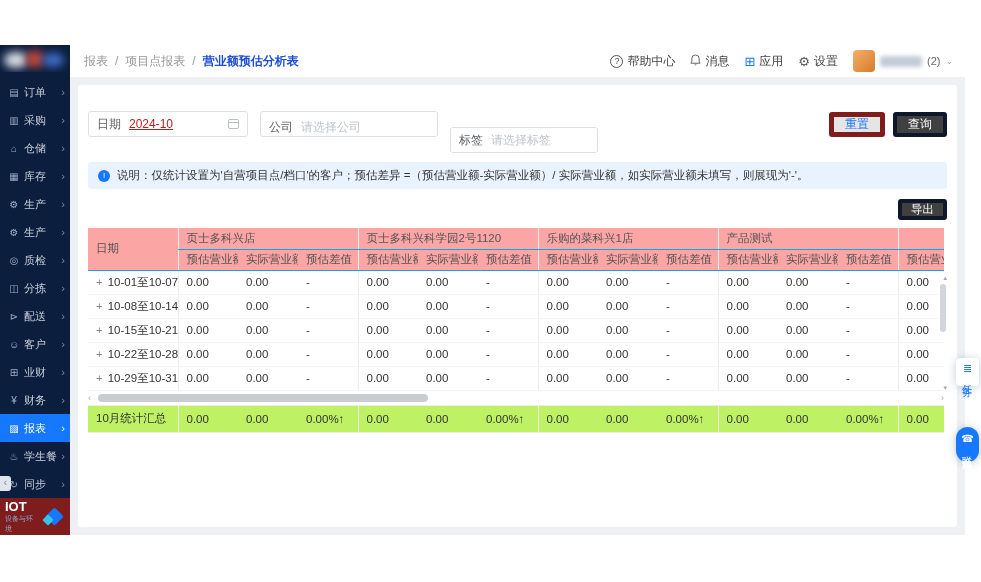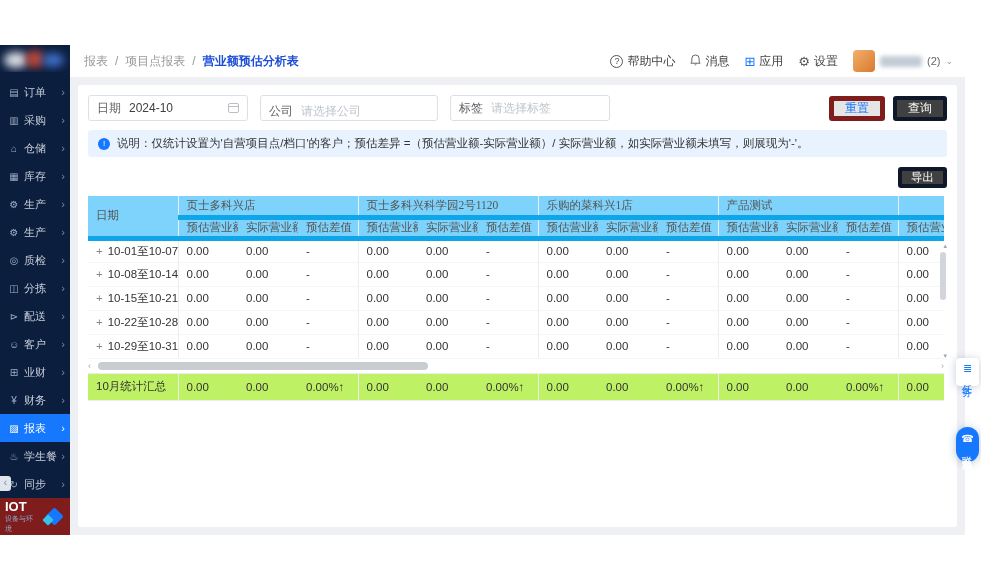--- a/index.html
+++ b/index.html
@@ -43,39 +43,39 @@
   .user-blur {width:42px;height:11px;background:#c3ccd6;border-radius:3px;filter:blur(2px);}
   .user-sfx {color:#666;font-size:11px;}
   .chev {color:#999;font-size:9px;}
   
   .content {flex:1;padding:7px 8px 8px;}
   .card {background:#fff;border-radius:3px;height:100%;padding:10px;position:relative;}
   .filters {display:flex;align-items:center;gap:12px;}
   .f-input {height:26px;border:1px solid #dcdfe6;border-radius:3px;background:#fff;display:flex;align-items:center;gap:8px;padding:0 8px;cursor:text;}
   .f-input.date {width:160px;}
   .f-input.company {width:178px;align-items:flex-end;}
-  .f-input.tag {width:160px;}
+  .f-input.tag {width:148px;margin-top:32px;}
   .f-label {color:#606266;}
-  .f-value {color:#404040;}
+  .f-value {color:#b91c1c;text-decoration:underline;}
   .f-place {color:#bfc4cc;}
   .cal {width:11px;height:10px;border:1px solid #b9bec7;border-radius:2px;margin-left:auto;position:relative;flex:0 0 11px;}
   .cal::before {content:"";position:absolute;left:0;right:0;top:2px;height:1px;background:#b9bec7;}
   .filter-actions {margin-left:auto;display:flex;gap:8px;}
   .btn {height:25px;padding:0 11px;border-radius:3px;font-size:12px;display:inline-flex;align-items:center;justify-content:center;cursor:pointer;font-family:inherit;}
   .btn-ghost {background:#e5e5e5;border:5px solid #7f1d1d;color:#1677ff;}
   .btn-primary {background:#404040;border:4px solid #0f172a;color:#fff;}
   .btn-sm {height:21px;padding:0 9px;font-size:11.5px;}
   .notice {margin-top:9px;height:27px;background:#e8f3ff;border-radius:3px;display:flex;align-items:center;gap:7px;padding:0 10px;font-size:11.5px;color:#333;}
   .notice-dot {flex:0 0 12px;width:12px;height:12px;border-radius:50%;background:#1677ff;color:#fff;font-size:8px;display:inline-flex;align-items:center;justify-content:center;}
   .export-row {margin-top:10px;display:flex;justify-content:flex-end;}
   
   .table-wrap {margin-top:8px;position:relative;}
   table.grid {border-collapse:collapse;table-layout:fixed;width:856px;}
   .grid th,.grid td {text-align:left;padding:0 8px;font-weight:normal;font-size:11.5px;white-space:nowrap;overflow:hidden;}
-  .grid thead th {background:#7dd3fc;color:#555;height:21px;border-bottom:5px solid #0ea5e9;font-family:Liberation Serif, serif;}
+  .grid thead th {background:#fca5a5;color:#555;height:21px;border-bottom:1px solid #0ea5e9;}
   .th-group {text-align:center;}
   .group-start {border-left:1px solid #ededed;}
   .grid tbody td {height:24px;border-bottom:1px solid #f5f5f5;color:#333;background:#fff;}
   .plus {color:#888;margin-right:5px;cursor:pointer;}
   .dash {color:#999;}
   .pct {color:#f5222d;}
   table.summary td {background:#bef264;height:27px;border-top:1px solid #ececec;border-bottom:1px solid #ececec;color:#333;}
   .hscroll {height:12px;position:relative;margin:1px 0;width:856px;}
   .hthumb {position:absolute;left:10px;top:2px;width:330px;height:8px;background:#c9cdd2;border-radius:4px;cursor:pointer;}
   .harrow {position:absolute;top:0;font-size:9px;color:#a2a7ad;cursor:pointer;line-height:12px;}

